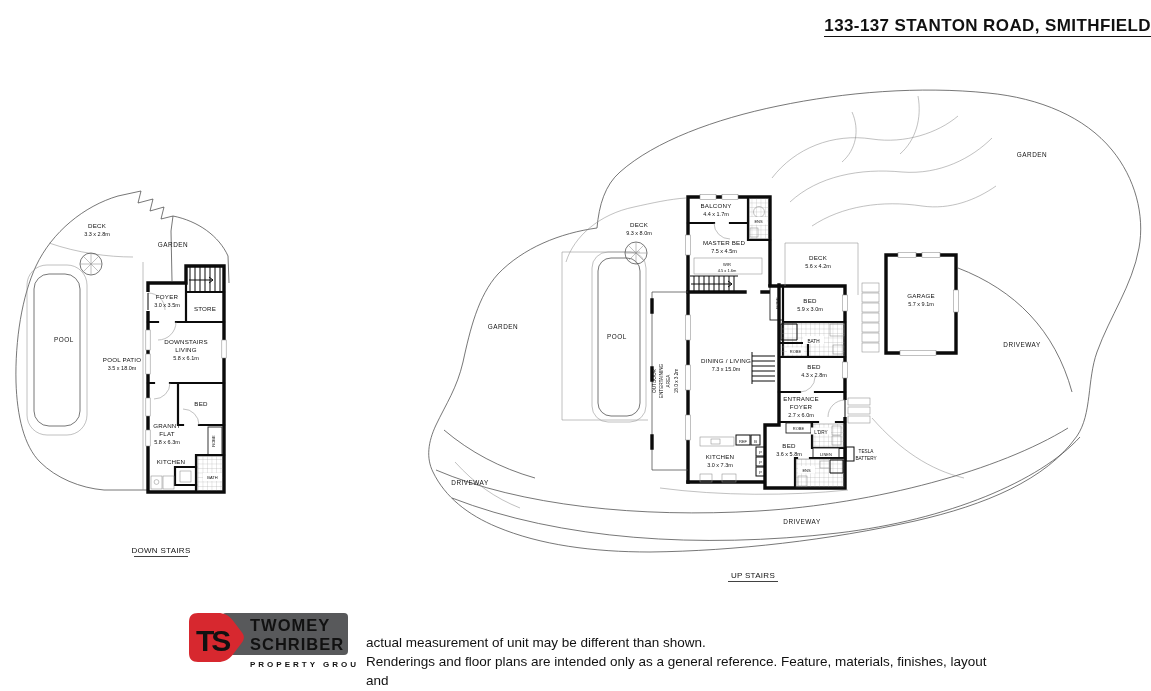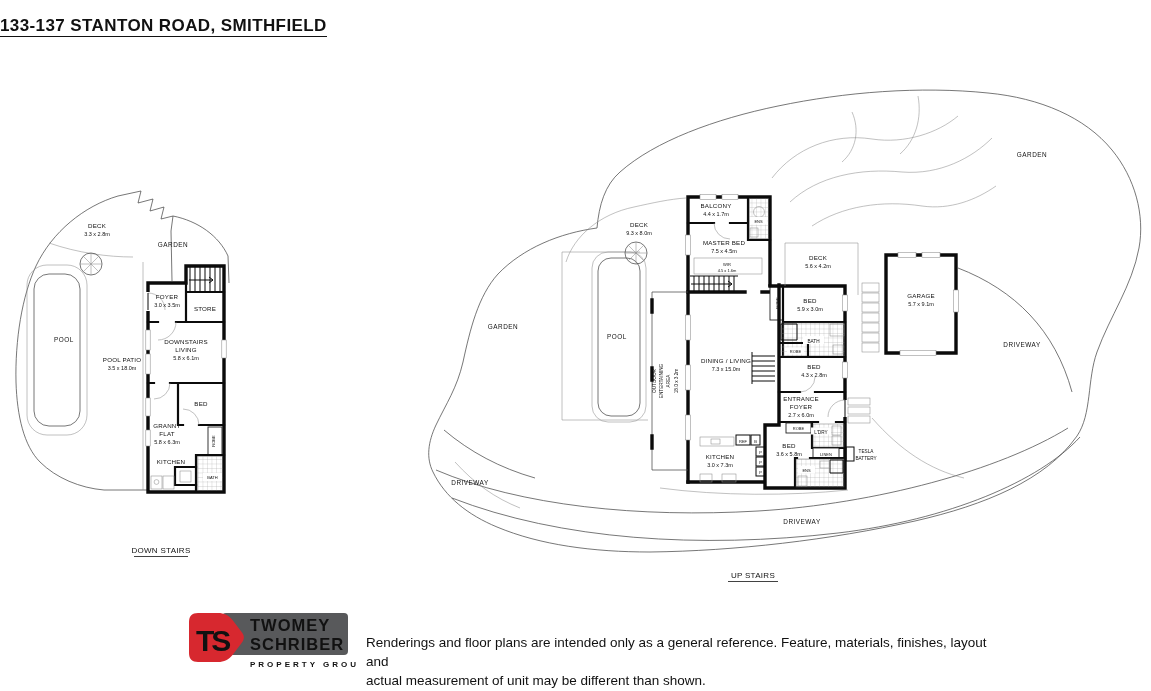--- a/index.html
+++ b/index.html
@@ -1,18 +1,18 @@
 <!DOCTYPE html>
 <html><head>
 <meta charset="utf-8">
 <style>
   html,body{margin:0;padding:0;background:#fff;}
   body{width:1151px;height:691px;position:relative;overflow:hidden;
        font-family:"Liberation Sans",sans-serif;color:#111;}
-  .page-title{position:absolute;top:16px;left:0;right:0;text-align:left;}
+  .page-title{position:absolute;top:16px;left:0;right:0;text-align:right;}
   .page-title span{font-size:17px;font-weight:bold;letter-spacing:.4px;
        border-bottom:1.6px solid #111;padding-bottom:1px;}
   .plans{position:absolute;left:0;top:0;}
   
   .w  {stroke:#0b0b0b;stroke-width:3.4;fill:none;stroke-linecap:square}
   .w2 {stroke:#0b0b0b;stroke-width:2.2;fill:none;stroke-linecap:square}
   .w1 {stroke:#0b0b0b;stroke-width:1;fill:none}
   .tn {stroke:#4a4a4a;stroke-width:.75;fill:none}
   .tl {stroke:#8d8d8d;stroke-width:.55;fill:none}
   .win{stroke:#8d8d8d;stroke-width:.55;fill:#fff}
@@ -325,15 +325,15 @@
     <rect x="36" y="2" width="126" height="42" rx="4" fill="#58595b"></rect>
     <path d="M12,2 H32 C38,2 43,4.5 46.5,9 L56,21.5 C58.5,24.5 58.5,28.5 56,31.5 L46.5,44 C43,48.5 38,51 32,51 H12 C6,51 3,48 3,42 V11 C3,5 6,2 12,2 Z" fill="#d7282f"></path>
     <text x="10" y="40" font-size="30" font-weight="bold" letter-spacing="-3" fill="#ffffff" font-family="&quot;Liberation Sans&quot;,sans-serif">TS</text>
     <text x="64" y="20" font-size="16.5" font-weight="bold" letter-spacing="1" fill="#ffffff" font-family="&quot;Liberation Sans&quot;,sans-serif">TWOMEY</text>
     <text x="64" y="39" font-size="16.5" font-weight="bold" letter-spacing="1" fill="#ffffff" font-family="&quot;Liberation Sans&quot;,sans-serif">SCHRIBER</text>
     <text x="64" y="56" font-size="8" font-weight="bold" letter-spacing="3" fill="#58595b" font-family="&quot;Liberation Sans&quot;,sans-serif">PROPERTY GROUP</text>
   </svg>
 </div>
 
 <div class="disclaimer">
+  <div>actual measurement of unit may be different than shown.</div>
   <div>Renderings and floor plans are intended only as a general reference. Feature, materials, finishes, layout and</div>
-  <div>actual measurement of unit may be different than shown.</div>
 </div>
 
 </body></html>

